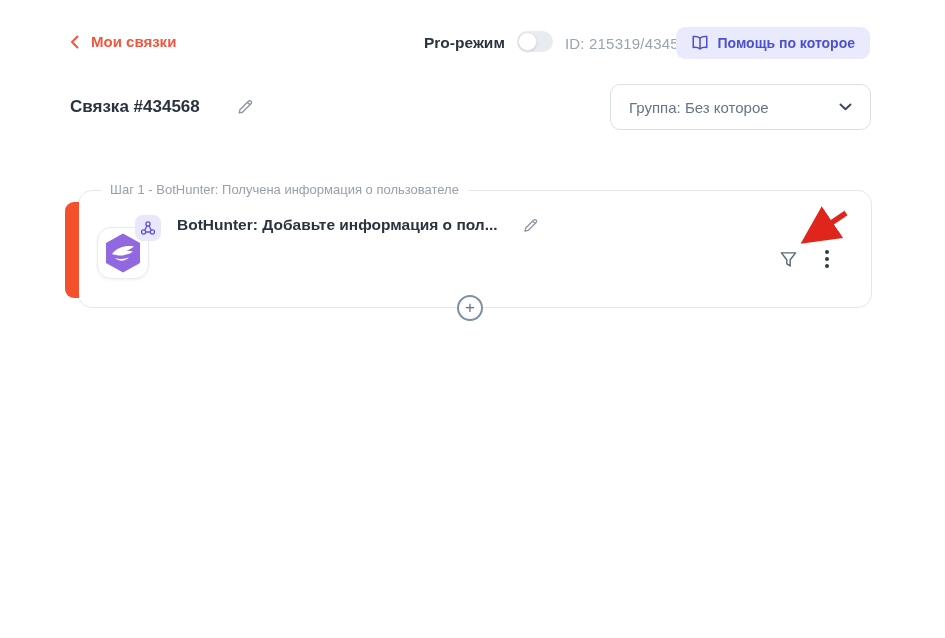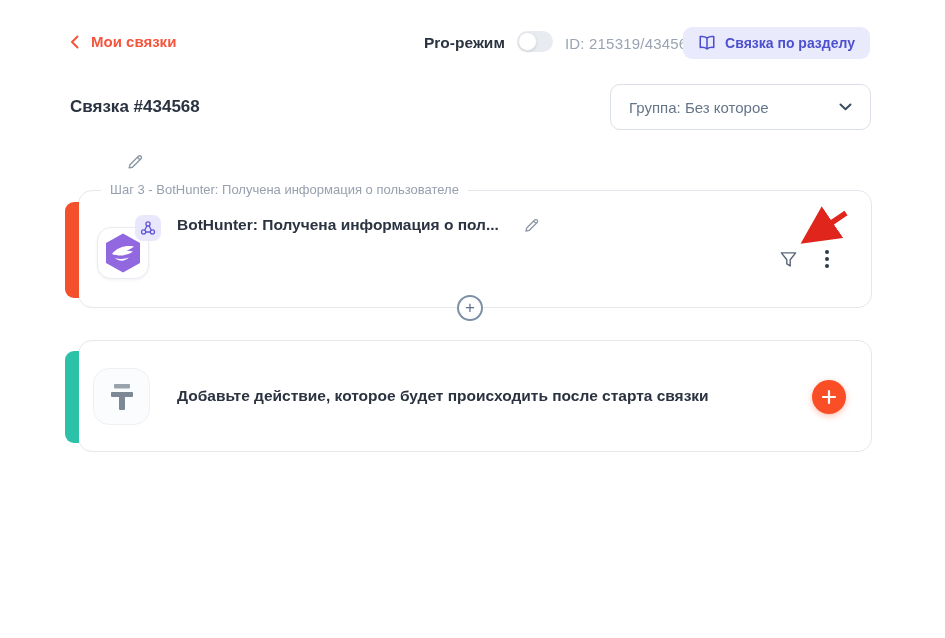--- a/index.html
+++ b/index.html
@@ -17,21 +17,21 @@
   .toggle { position:relative; width:36px; height:21px; background:#e8ebef; border-radius:11px; cursor:pointer; }
   .toggle .knob { position:absolute; left:1px; top:1px; width:19px; height:19px; border-radius:50%;
     background:#fff; border:1px solid #e2e6ea; box-shadow:0 1px 2px rgba(20,30,50,.12); }
   .id-text { font-size:15px; color:#9aa4b2; letter-spacing:.2px; }
 
   .help-btn { position:absolute; right:75px; top:27px; height:32px; display:flex; align-items:center; gap:9px;
     padding:0 15px; background:#e9eafb; border:none; border-radius:9px; cursor:pointer;
     color:#4c50cf; font-size:14px; font-weight:700; font-family:"Liberation Sans",sans-serif; }
 
   
-  .page-title-row { position:absolute; left:70px; top:97px; display:flex; align-items:center; gap:36px;flex-direction:column; }
+  .page-title-row { position:absolute; left:70px; top:97px; display:flex; align-items:center; gap:36px; }
   .page-title { font-size:17px; font-weight:700; color:#2b3340; }
   .icon-btn { background:none; border:none; padding:0; cursor:pointer; line-height:0; }
 
   .group-select { position:absolute; right:74px; top:84px; width:261px; height:46px;
     border:1px solid #dbe0e6; border-radius:10px; background:#fff; display:flex; align-items:center;
     justify-content:space-between; padding:0 18px; cursor:pointer; }
   .group-select span { font-size:15px; color:#66758a; }
 
   
   .card { position:absolute; left:78px; width:794px; background:#fff;
@@ -98,61 +98,61 @@
     <div class="toggle">
         <div class="knob"></div>
       </div>
     <span class="id-text">ID: 215319/434568</span>
   </div>
 
   <button class="help-btn">
     <svg width="18" height="16" viewBox="0 0 20 17">
       <path d="M10 3 C8 1.4 5.5 1 2.5 1.4 L2.5 13.4 C5.5 13 8 13.5 10 15 C12 13.5 14.5 13 17.5 13.4 L17.5 1.4 C14.5 1 12 1.4 10 3 Z M10 3 L10 15" fill="none" stroke="#4c50cf" stroke-width="1.7" stroke-linejoin="round"></path>
     </svg>
-    <span>Связка по разделу</span>
+    <span>Помощь по которое</span>
   </button>
 
   <div class="page-title-row">
     <h1 class="page-title">Связка #434568</h1>
     <button class="icon-btn">
       <svg width="18" height="18" viewBox="0 0 20 20">
           <path d="M3.5 16.5 L4.4 13 L13.8 3.6 C14.6 2.8 15.9 2.8 16.6 3.6 C17.4 4.3 17.4 5.6 16.6 6.4 L7.2 15.8 L3.5 16.5 Z M12.6 4.8 L15.4 7.6" fill="none" stroke="#8b95a3" stroke-width="1.5" stroke-linejoin="round"></path>
         </svg>
     </button>
   </div>
 
   <div class="group-select">
     <span>Группа: Без которое</span>
     <svg width="13" height="8" viewBox="0 0 13 8">
         <polyline points="1.5,1.5 6.5,6.3 11.5,1.5" fill="none" stroke="#3d4c61" stroke-width="2" stroke-linecap="round" stroke-linejoin="round"></polyline>
       </svg>
   </div>
 
   <section class="card card-1">
-    <span class="legend">Шаг 3 - BotHunter: Получена информация о пользователе</span>
+    <span class="legend">Шаг 1 - BotHunter: Получена информация о пользователе</span>
     <span class="side-pill pill-orange"></span>
 
     <div class="app-icon">
       <svg width="38" height="42" viewBox="0 0 38 42">
         <polygon points="19,1.5 36,11 36,31 19,40.5 2,31 2,11" fill="#9168e0"></polygon>
         <path d="M8 22 C13 15.5 22 13 30 14.5 C27 17 24.5 18 22.5 18.6 C25 19.2 27 19.1 29 19.6 C24 23.4 16 24.8 8 22 Z" fill="#ffffff"></path>
         <path d="M11 26 C16 27.5 21 27 25 25.2 C21.5 29.3 15.5 30 11 26 Z" fill="#ffffff"></path>
       </svg>
       <span class="app-badge">
         <svg width="16" height="16" viewBox="0 0 20 20">
           <circle cx="10" cy="5" r="2.6" fill="none" stroke="#6154d6" stroke-width="1.6"></circle>
           <circle cx="4.5" cy="15" r="2.6" fill="none" stroke="#6154d6" stroke-width="1.6"></circle>
           <circle cx="15.5" cy="15" r="2.6" fill="none" stroke="#6154d6" stroke-width="1.6"></circle>
           <path d="M8.7 7.3 L6 12.6 M11.3 7.3 L14 12.6 M7.2 15 L12.8 15" fill="none" stroke="#6154d6" stroke-width="1.6" stroke-linecap="round"></path>
         </svg>
       </span>
     </div>
 
     <div class="step-title-row">
-      <span class="step-title">BotHunter: Получена информация о пол...</span>
+      <span class="step-title">BotHunter: Добавьте информация о пол...</span>
       <button class="icon-btn">
         <svg width="17" height="17" viewBox="0 0 20 20">
             <path d="M3.5 16.5 L4.4 13 L13.8 3.6 C14.6 2.8 15.9 2.8 16.6 3.6 C17.4 4.3 17.4 5.6 16.6 6.4 L7.2 15.8 L3.5 16.5 Z M12.6 4.8 L15.4 7.6" fill="none" stroke="#8b95a3" stroke-width="1.5" stroke-linejoin="round"></path>
           </svg>
       </button>
     </div>
 
 
     <div class="test-cluster">
       <button class="icon-btn">
@@ -174,33 +174,14 @@
         </marker>
       </defs>
       <line x1="57" y1="7" x2="23" y2="30" stroke="#e0261c" stroke-width="5.5" marker-end="url(#ah)"></line>
     </svg>
   </section>
 
   <button class="connector-plus">
     <span>+</span>
   </button>
 
-  <section class="card card-2">
-    <span class="side-pill pill-teal"></span>
-
-    <div class="placeholder-icon">
-      <svg width="26" height="30" viewBox="0 0 26 30">
-        <rect x="5" y="2" width="16" height="4.5" rx="1" fill="#99a3ae"></rect>
-        <rect x="2" y="10" width="22" height="5" rx="1" fill="#7d8896"></rect>
-        <rect x="10" y="10" width="6" height="18" rx="1" fill="#7d8896"></rect>
-      </svg>
-    </div>
-
-    <div class="add-action-text">Добавьте действие, которое будет происходить после старта связки</div>
-
-    <button class="add-fab">
-      <svg width="16" height="16" viewBox="0 0 16 16">
-          <path d="M8 2 L8 14 M2 8 L14 8" stroke="#ffffff" stroke-width="2.2" stroke-linecap="round"></path>
-        </svg>
-    </button>
-  </section>
 
 </div>
 
 </body></html>

